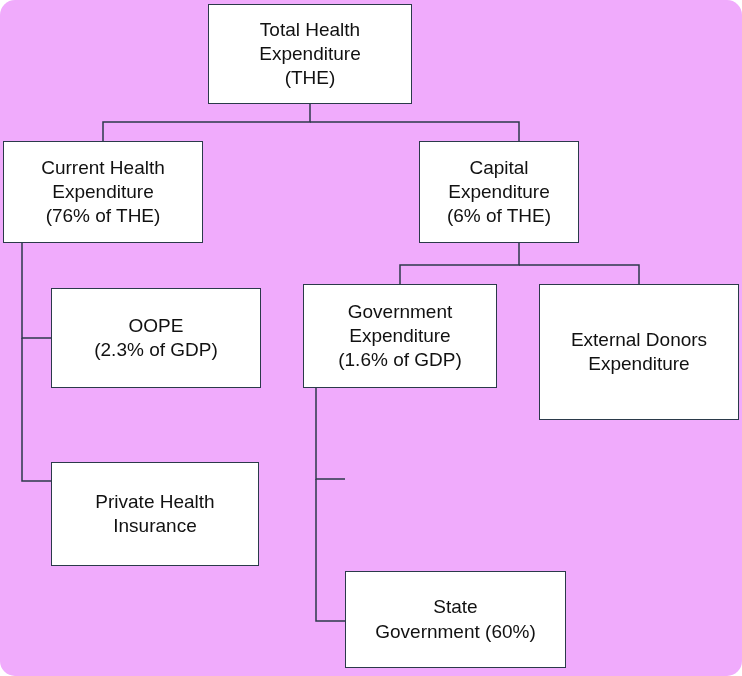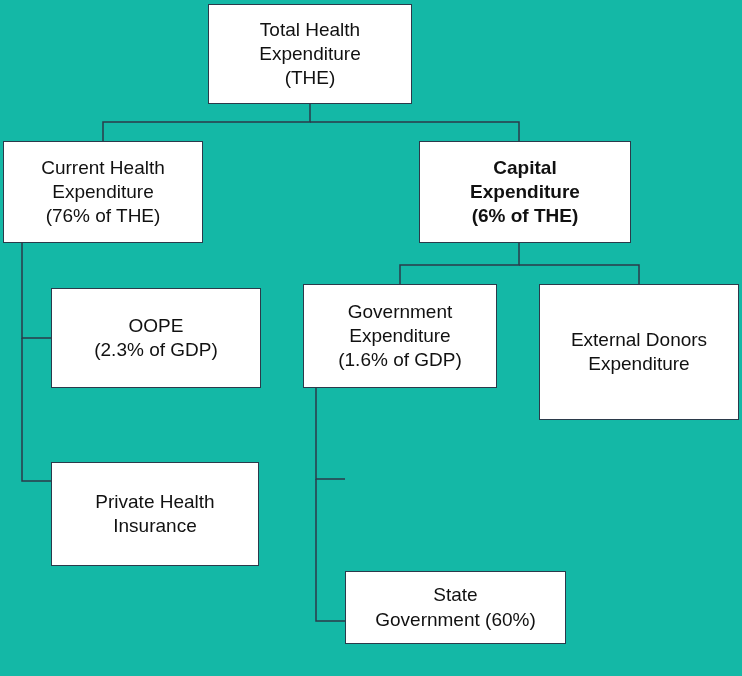--- a/index.html
+++ b/index.html
@@ -9,21 +9,22 @@
   }
   body {
     font-family: "Liberation Sans", sans-serif;
     color: #1a1a1a;
   }
   #diagram-root {
     position: relative;
     width: 742px;
     height: 676px;
     overflow: hidden;
-    background: #14b8a6;
+    background: #f0abfc;
+    border-radius: 15px;
   }
   .node {
     position: absolute;
     box-sizing: border-box;
     border: 1.5px solid #2b3a4a;
     background: #ffffff;
     display: flex;
     align-items: center;
     justify-content: center;
     text-align: center;
@@ -62,27 +63,27 @@
       <polyline points="519,265 639,265 639,284" stroke="#2b3a4a"></polyline>
       <polyline points="316,388 316,479 345,479" stroke="#2b3a4a"></polyline>
       <polyline points="316,479 316,621 345,621" stroke="#2b3a4a"></polyline>
     </svg>
 <div class="node" style="left: 208px; top: 4px; width: 204px; height: 100px; border-color: rgb(43, 58, 74); background: rgb(255, 255, 255); color: rgb(17, 17, 17);"><span>Total Health
 Expenditure
 (THE)</span></div>
     <div class="node" style="left: 3px; top: 141px; width: 200px; height: 102px; border-color: rgb(43, 58, 74); background: rgb(255, 255, 255); color: rgb(17, 17, 17);"><span>Current Health
 Expenditure
 (76% of THE)</span></div>
-    <div class="node" style="left: 419px; top: 141px; width: 212px; height: 102px; border-color: rgb(43, 58, 74); background: rgb(255, 255, 255); color: rgb(17, 17, 17); font-weight: bold;"><span>Capital
+    <div class="node" style="left: 419px; top: 141px; width: 160px; height: 102px; border-color: rgb(43, 58, 74); background: rgb(255, 255, 255); color: rgb(17, 17, 17);"><span>Capital
 Expenditure
 (6% of THE)</span></div>
     <div class="node" style="left: 51px; top: 288px; width: 210px; height: 100px; border-color: rgb(43, 58, 74); background: rgb(255, 255, 255); color: rgb(17, 17, 17);"><span>OOPE
 (2.3% of GDP)</span></div>
     <div class="node" style="left: 51px; top: 429px; width: 208px; height: 104px; border-color: rgb(43, 58, 74); background: rgb(255, 255, 255); color: rgb(17, 17, 17); margin-top: 33px;"><span>Private Health
 Insurance</span></div>
     <div class="node" style="left: 303px; top: 284px; width: 194px; height: 104px; border-color: rgb(43, 58, 74); background: rgb(255, 255, 255); color: rgb(17, 17, 17);"><span>Government
 Expenditure
 (1.6% of GDP)</span></div>
     <div class="node" style="left: 539px; top: 284px; width: 200px; height: 136px; border-color: rgb(43, 58, 74); background: rgb(255, 255, 255); color: rgb(17, 17, 17);"><span>External Donors
 Expenditure</span></div>
-    <div class="node" style="left: 345px; top: 571px; width: 221px; height: 73px; border-color: rgb(43, 58, 74); background: rgb(255, 255, 255); color: rgb(17, 17, 17);"><span>State
+    <div class="node" style="left: 345px; top: 571px; width: 221px; height: 97px; border-color: rgb(43, 58, 74); background: rgb(255, 255, 255); color: rgb(17, 17, 17);"><span>State
 Government (60%)</span></div>
   </div>
 
 </body></html>

